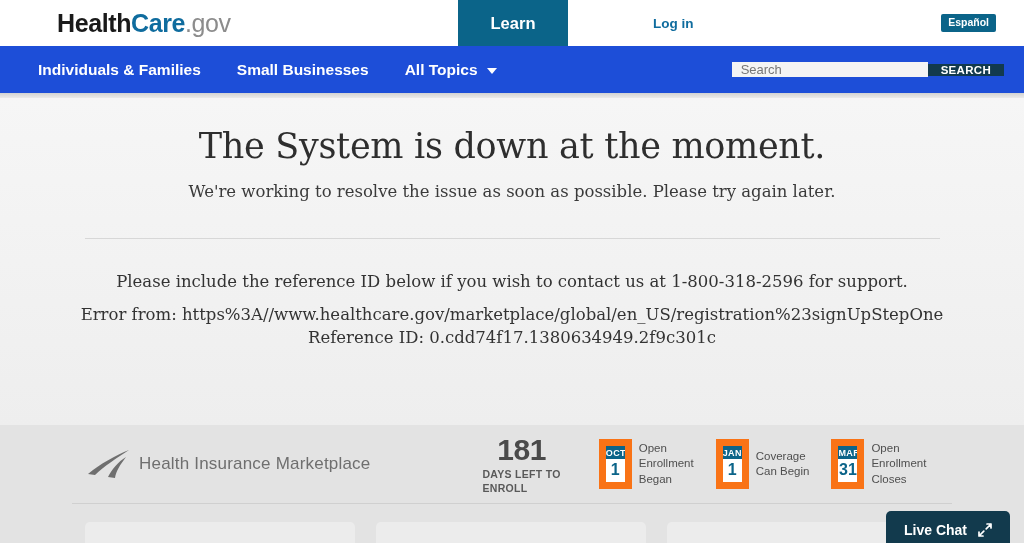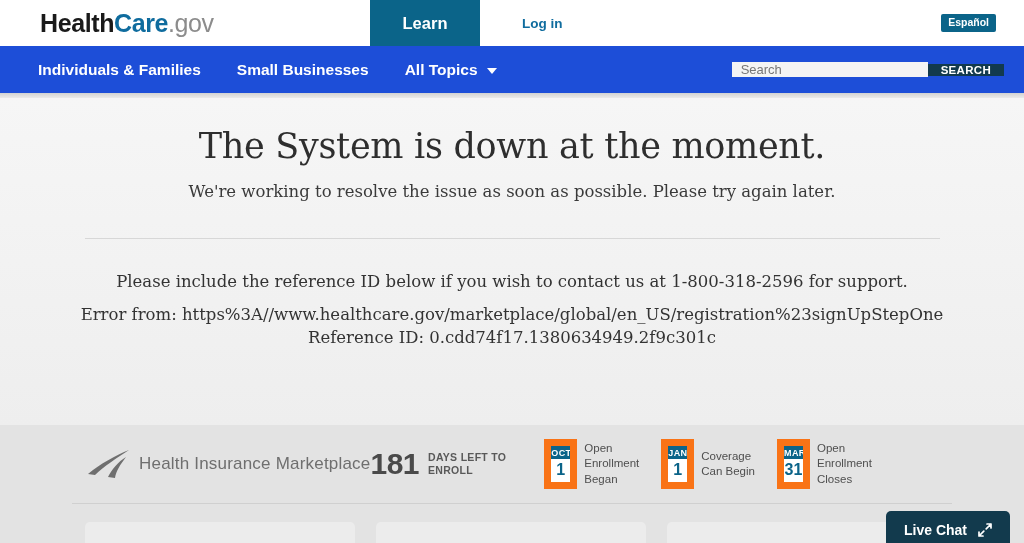--- a/index.html
+++ b/index.html
@@ -14,24 +14,24 @@
 
   
   .topbar {
     position: relative;
     height: 46px;
     background: #ffffff;
     display: flex;
     align-items: stretch;
   }
   .logo-wrap {
-    width: 370px;
-    display: flex;
-    align-items: center;
-    padding-left: 40px;
+    width: 415px;
+    display: flex;
+    align-items: center;
+    padding-left: 57px;
     background: #ffffff;
   }
   .logo {
     font-size: 25px;
     letter-spacing: -0.4px;
     white-space: nowrap;
     line-height: 1;
   }
   .logo .l-health { color: #1a1a1a; font-weight: bold; }
   .logo .l-care   { color: #0f6c9e; font-weight: bold; }
@@ -39,20 +39,21 @@
 
   .topnav { display: flex; align-items: stretch; flex: 1; }
   .topnav-item {
     display: flex; align-items: center; justify-content: center;
     padding: 0 24px;
     font-size: 16.5px;
     font-weight: bold;
     color: #0f5f86;
     cursor: pointer;
     white-space: nowrap;
+    margin-left: 43px;
   }
   .topnav-item.active {
     background: #0b6489;
     color: #ffffff;
     width: 110px;
     padding: 0;
   }
   .topnav-item.login {
     font-size: 13.5px;
     font-weight: bold;
@@ -205,21 +206,23 @@
   .mkt-logo { display: flex; align-items: center; gap: 7px; }
   .mkt-text {
     font-size: 17px;
     color: #6f6f6f;
     letter-spacing: 0.2px;
     white-space: nowrap;
   }
   .days-block {
     display: flex;
     align-items: center;
-    gap: 9px;
+    gap: 1px;
+    margin-left: 112px;
+    flex-direction: column;
   }
   .days-num {
     font-size: 30px;
     font-weight: bold;
     color: #4a4a4a;
     letter-spacing: -0.5px;
   }
   .days-lbl {
     font-size: 10.5px;
     font-weight: bold;

